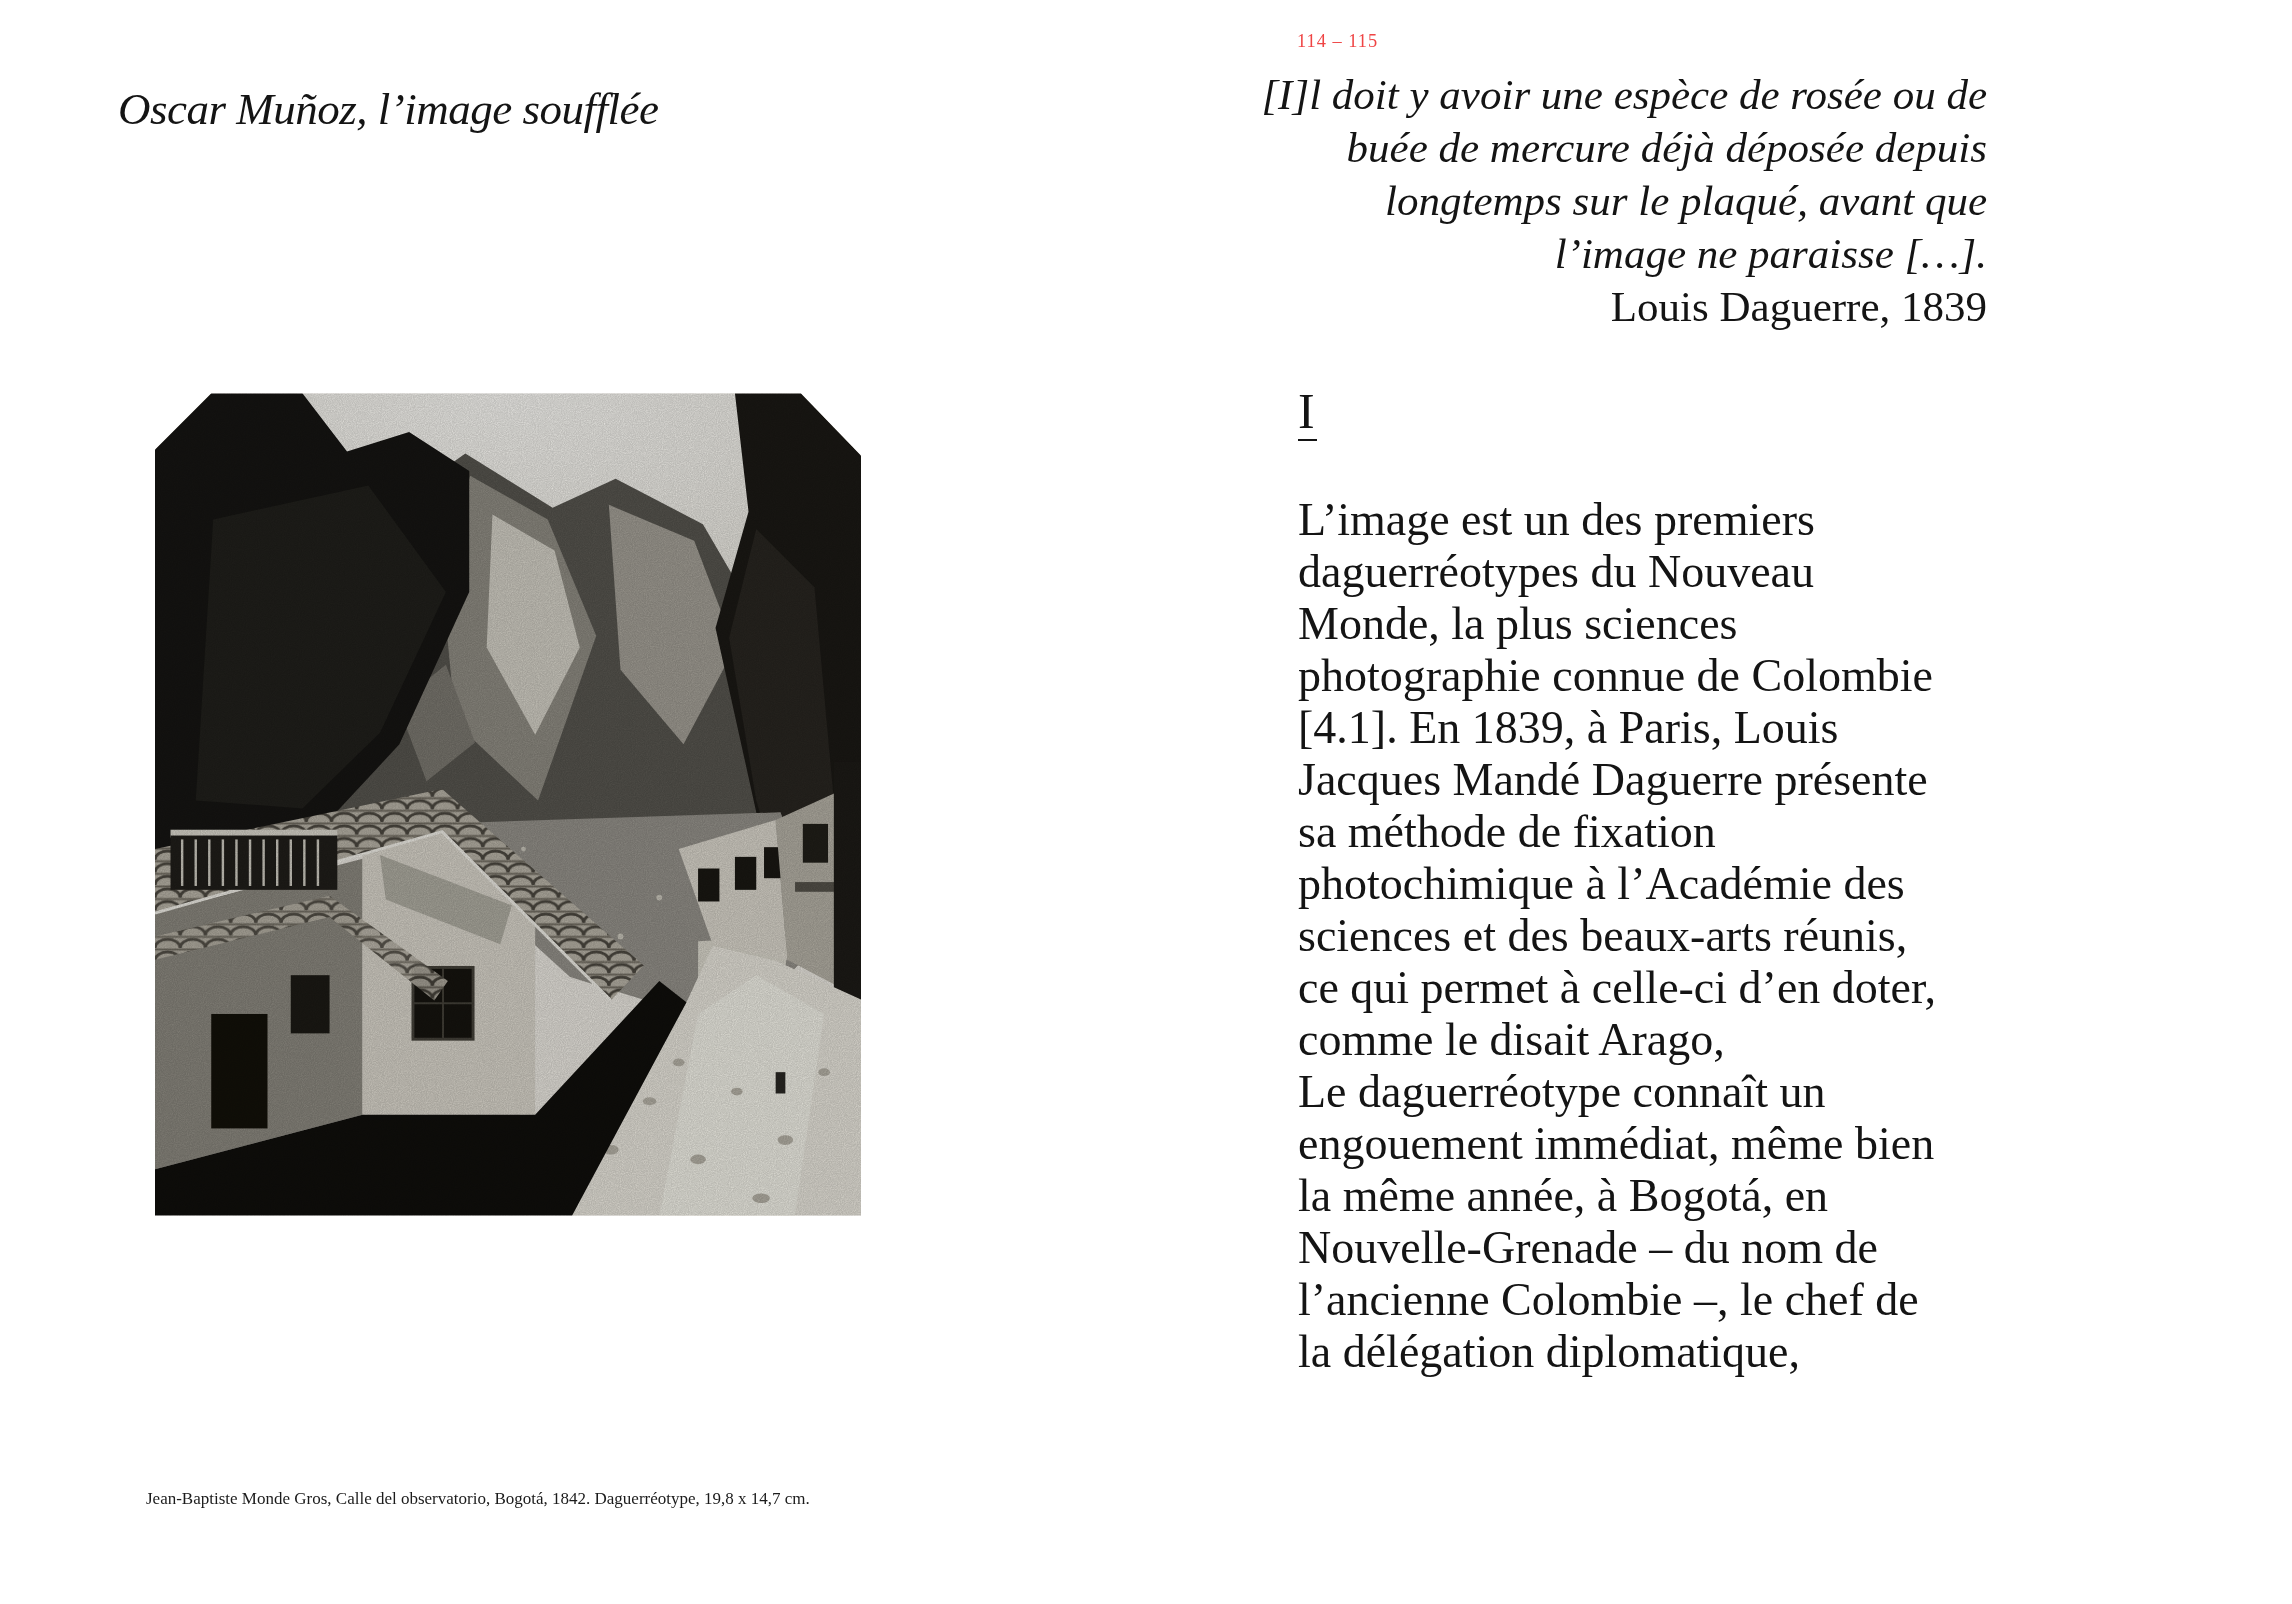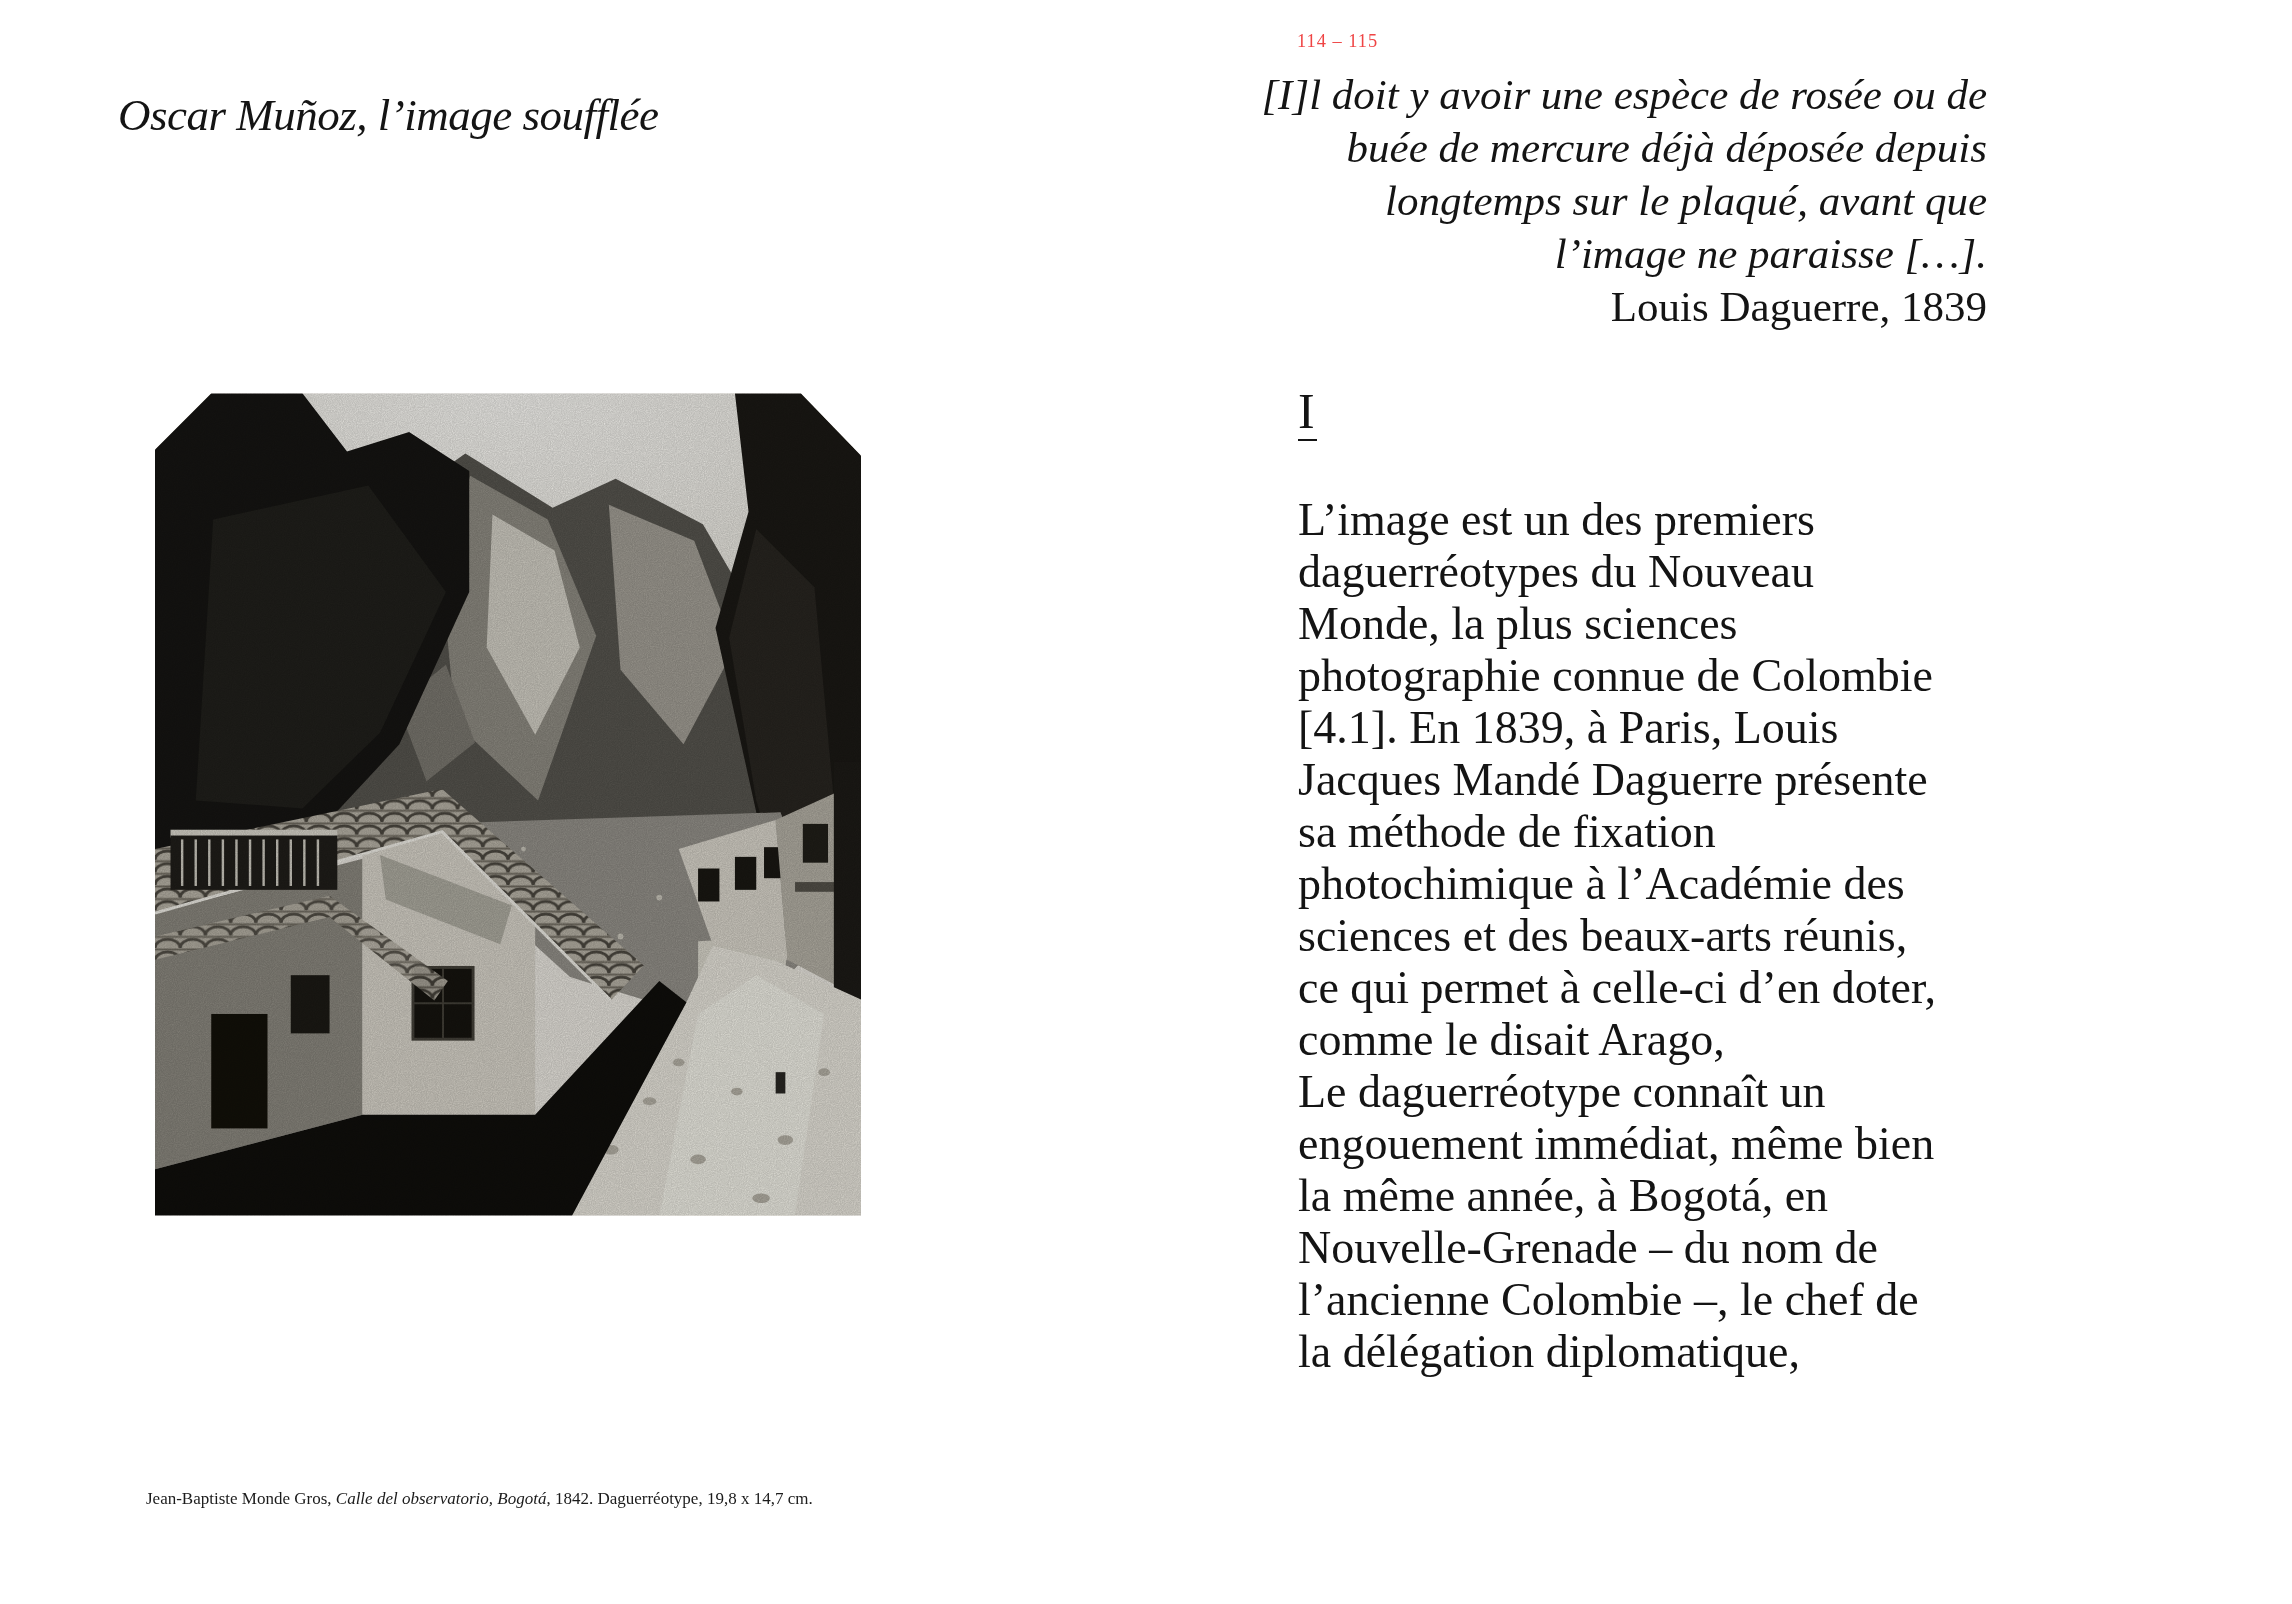--- a/index.html
+++ b/index.html
@@ -1,25 +1,25 @@
 <!DOCTYPE html>
 <html><head>
 <meta charset="utf-8">
 <style>
   html,body{margin:0;padding:0;background:#ffffff;}
   body{width:2292px;height:1604px;position:relative;overflow:hidden;
        font-family:"Liberation Serif", serif;color:#141414;}
   .page{position:absolute;inset:0;}
   
-  .title{position:absolute;left:118px;top:89px;margin:0;font-weight:normal;
+  .title{position:absolute;left:118px;top:83px;margin:0;font-weight:normal;
          font-style:italic;font-size:45px;letter-spacing:-0.5px;white-space:nowrap;}
   .plate{position:absolute;left:155px;top:393px;width:706px;height:823px;margin:0;}
   .caption{position:absolute;left:146px;top:1489px;margin:0;font-size:17px;
            white-space:nowrap;color:#1b1b1b;}
-  .caption .it{font-style:italic;}
+  .caption .it{}
   
   .folio{position:absolute;left:1297px;top:31px;font-size:18.4px;letter-spacing:1px;color:#ef4444;}
   .epigraph{position:absolute;right:305px;top:68px;width:873px;text-align:right;
             font-style:italic;font-size:43px;line-height:53px;white-space:nowrap;}
   .ep-attr{font-style:normal;}
   .section-heading{position:absolute;left:1298px;top:386px;margin:0;font-weight:normal;
                    font-size:50px;line-height:1;}
   .section-heading .underlined{display:inline-block;border-bottom:2.9px solid #141414;
                    padding:0 1.9px 2.9px 0;}
   .body-text{position:absolute;left:1298px;top:494px;width:776px;font-size:46px;

